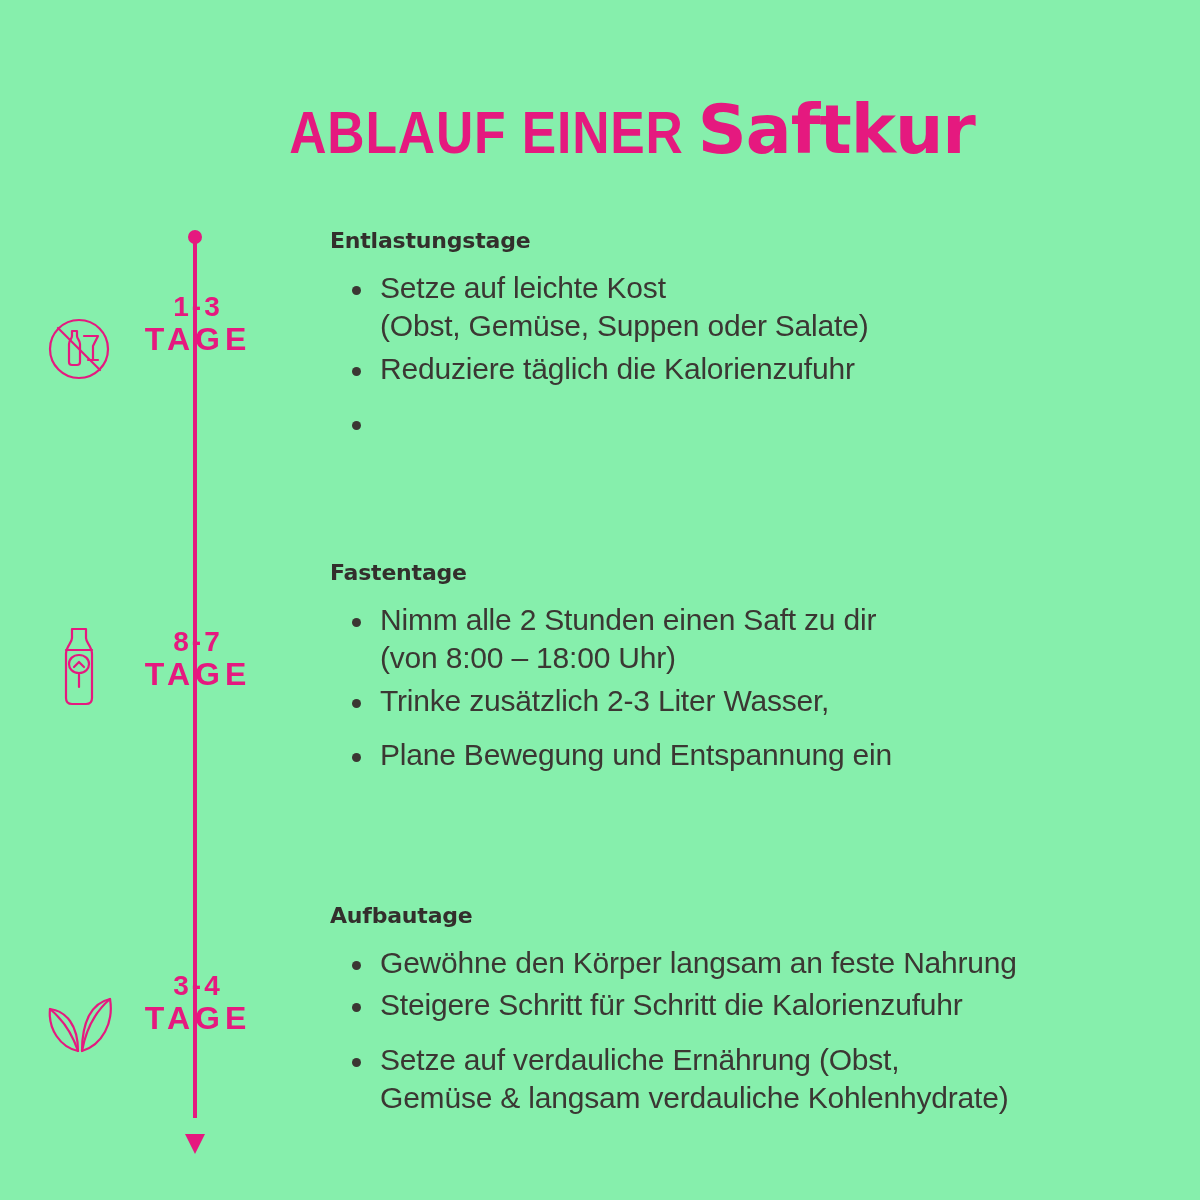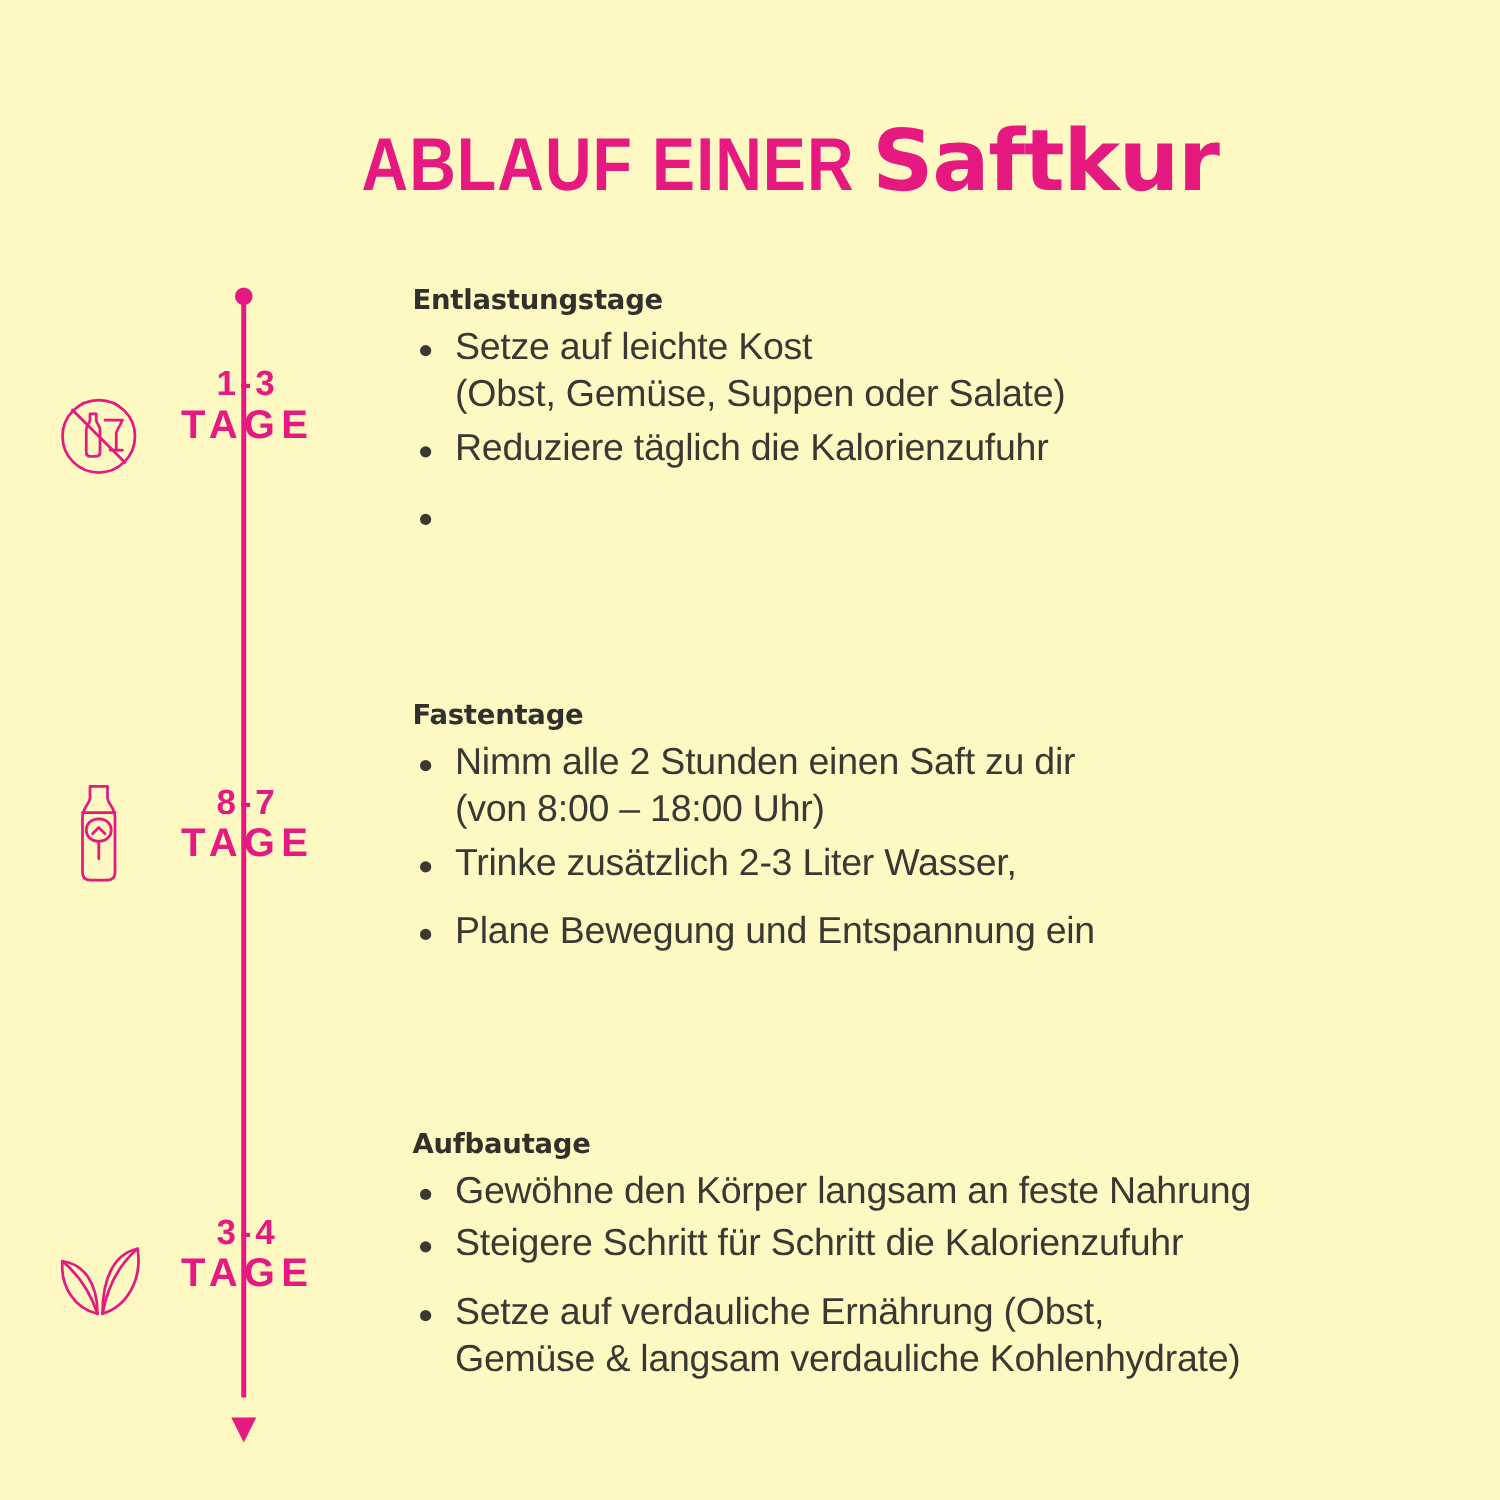--- a/index.html
+++ b/index.html
@@ -10,21 +10,21 @@
     width: 1200px;
     height: 1200px;
     background: #ece7dd;
     font-family: "DejaVu Sans", sans-serif;
     overflow: hidden;
   }
   .page {
     position: relative;
     width: 1200px;
     height: 1200px;
-    background: #fef9c3;
+    background: #86efac;
   }
 
   
   .title {
     position: absolute;
     top: 96px;
     left: 0;
     width: 1200px;
     text-align: center;
     white-space: nowrap;
@@ -129,21 +129,21 @@
   .stage-head {
     font-family: "DejaVu Sans", sans-serif;
     font-size: 22px;
     font-weight: 700;
     color: #332f2c;
     margin-bottom: 6px;
     letter-spacing: -0.2px;
   }
   .bullets {
     list-style: none;
-    margin: 0;
+    margin: 16px;
     padding: 0;
   }
   .bullets li {
     position: relative;
     padding-left: 34px;
     font-family: "Liberation Sans", sans-serif;
     font-size: 30px;
     line-height: 1.28;
     color: #3b3733;
     margin-bottom: 4px;

